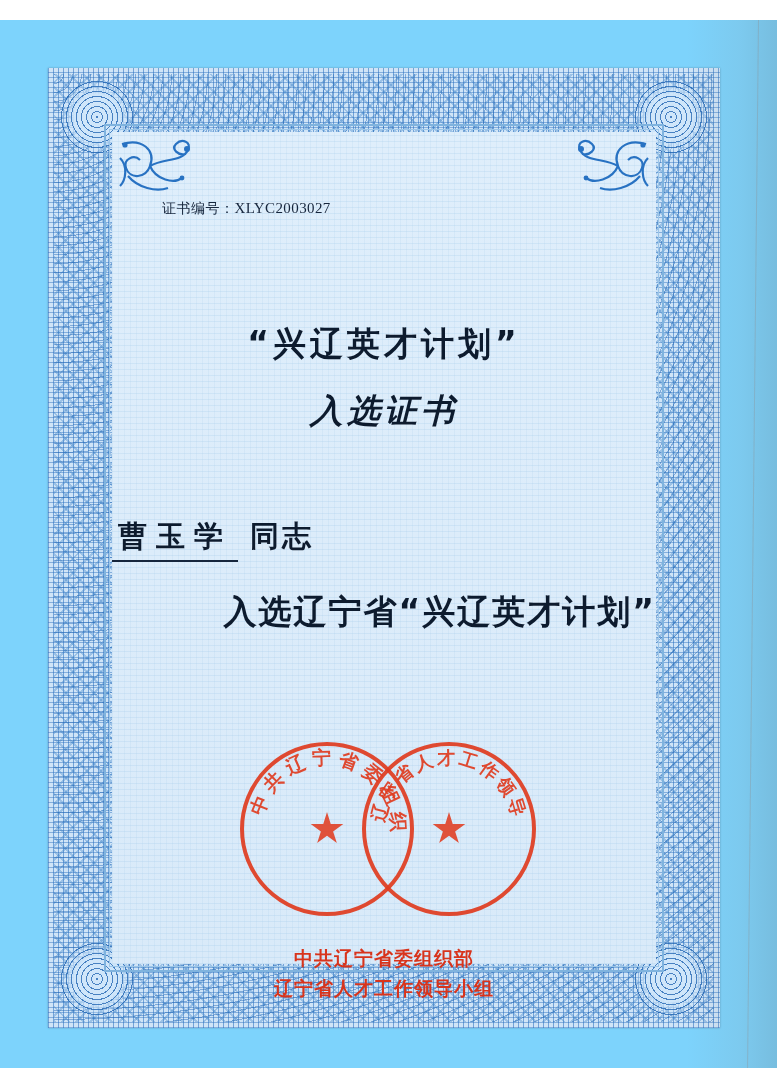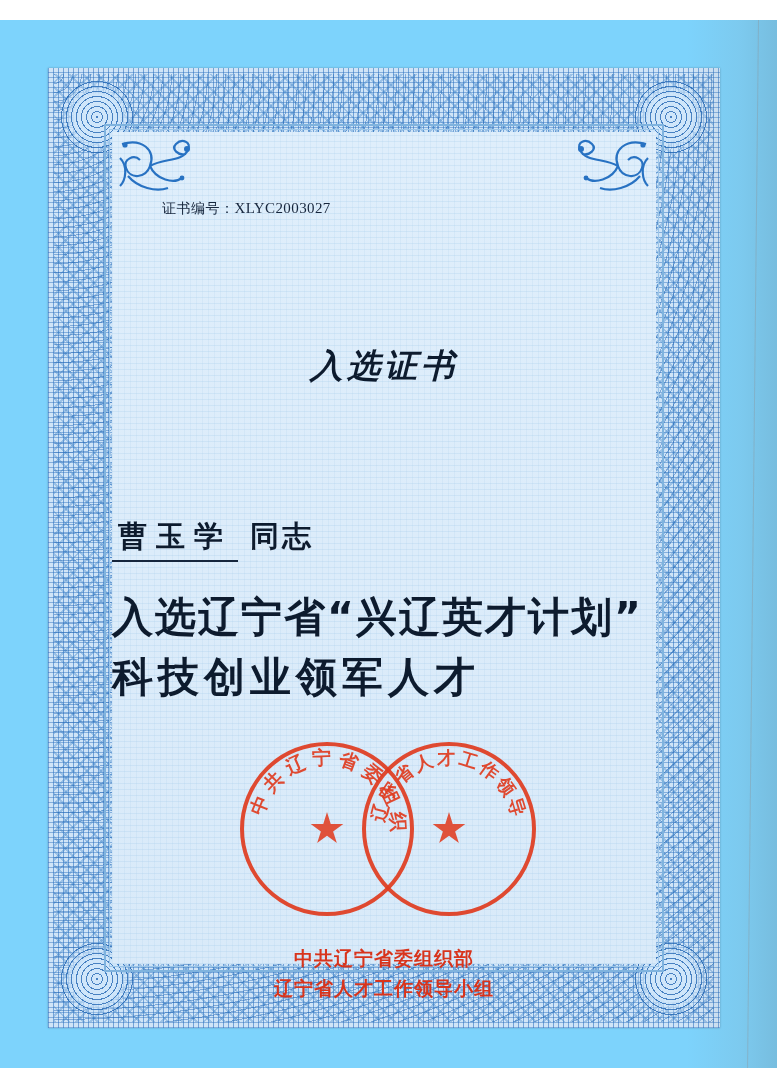--- a/index.html
+++ b/index.html
@@ -171,24 +171,24 @@
     font-size: 29px;
     letter-spacing: 3px;
     margin-left: 12px;
     color: #0d1b2e;
     vertical-align: baseline;
   }
 
   .body-line1, .body-line2 {
     position: absolute;
     left: 0; right: 0;
-    text-align: left;
-    font-family: "DejaVu Sans", sans-serif;
-    font-weight: bold;
-    font-size: 41px;
+    text-align: right;
+    font-family: "DejaVu Sans", sans-serif;
+    font-weight: bold;
+    font-size: 33px;
     letter-spacing: 2px;
     color: #0d1b2e;
   }
   .body-line1 { top: 458px; }
   .body-line2 { top: 518px; letter-spacing: 5px; }
 
   
   .seals {
     position: absolute;
     left: 0; right: 0;
@@ -281,29 +281,29 @@
       </g>
     </svg>
 
     <div class="content">
 
       <div class="serial">
         <span class="label">证书编号：</span><span class="value">XLYC2003027</span>
       </div>
 
       <div class="title-block">
+        <div class="title-line1">“兴辽英才计划”</div>
         <div class="title-line2">入选证书</div>
       </div>
 
       <div class="awardee-row">
         <span class="awardee-name">曹玉学</span><span class="awardee-suffix">同志</span>
       </div>
 
       <div class="body-line1">入选辽宁省“兴辽英才计划”</div>
-      <div class="body-line2">科技创业领军人才</div>
 
       <div class="seals">
 
         <div class="seal left">
           <svg viewBox="0 0 166 166" width="166" height="166">
             <defs>
               <path id="arcL" d="M 18 83 A 65 65 0 1 1 148 83"></path>
             </defs>
             <text font-family="DejaVu Sans, sans-serif" font-size="19" font-weight="bold" fill="#e03c20" letter-spacing="6">
               <textPath href="#arcL" startOffset="6%">中共辽宁省委组织部</textPath>

